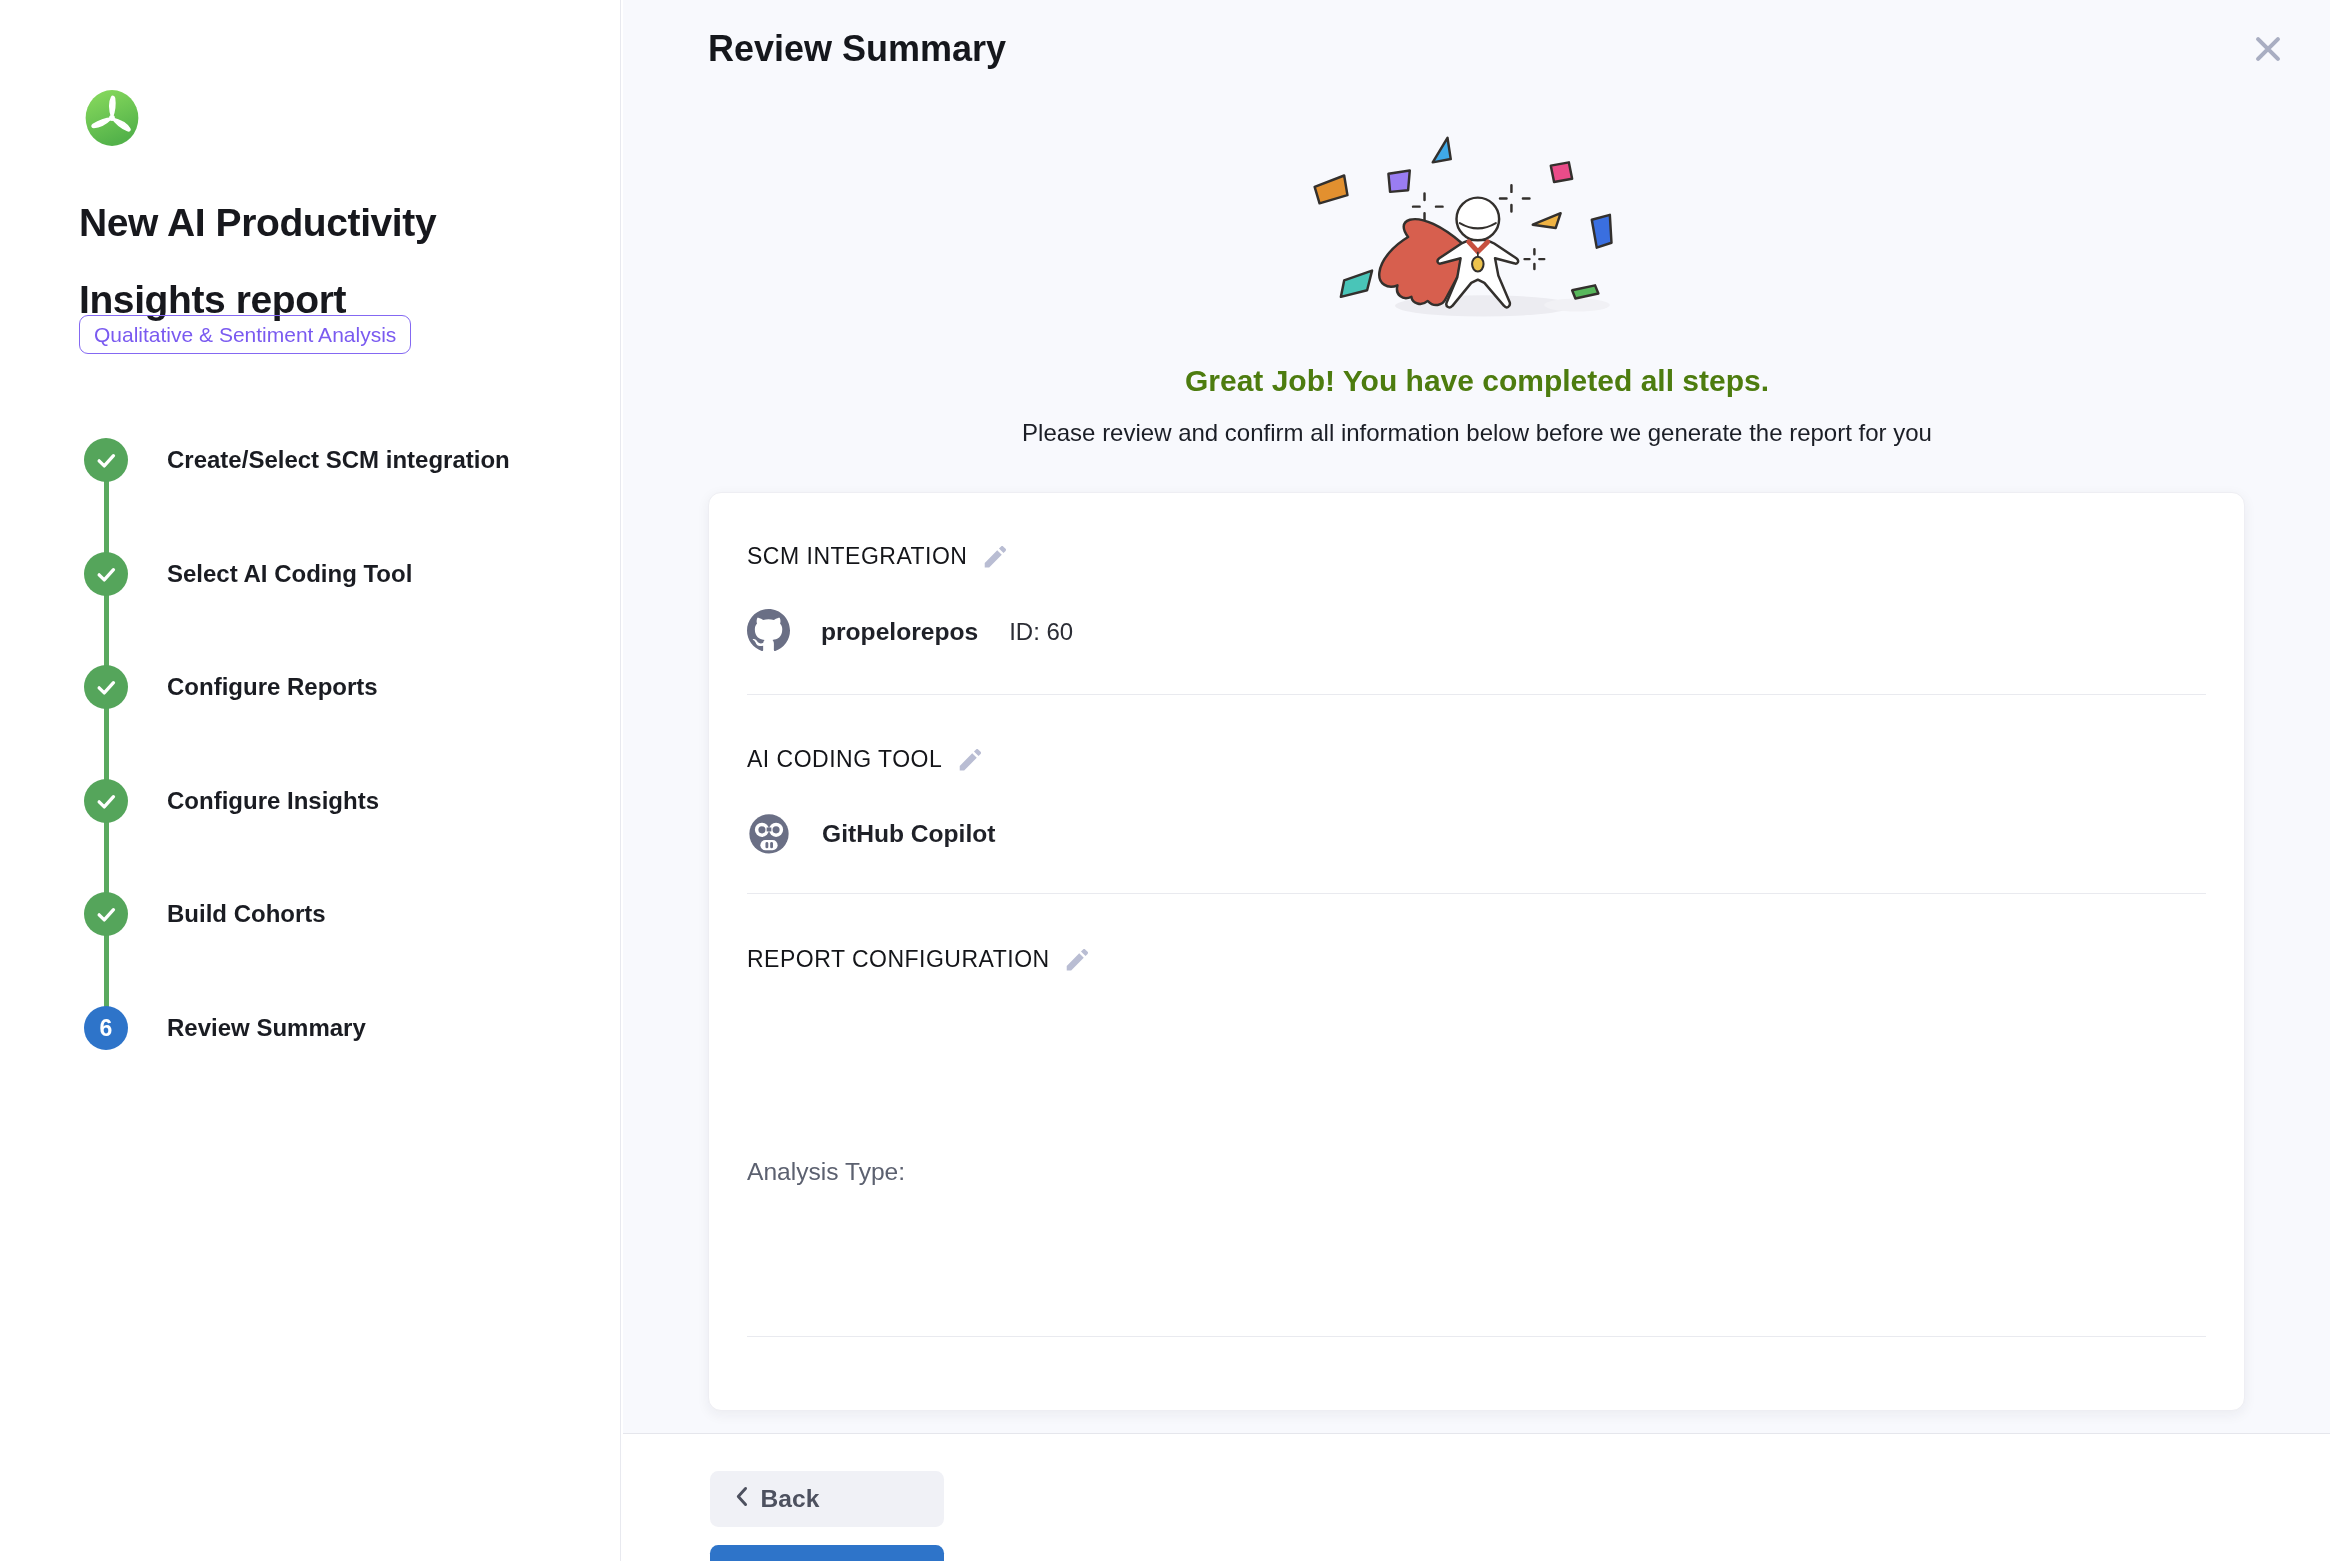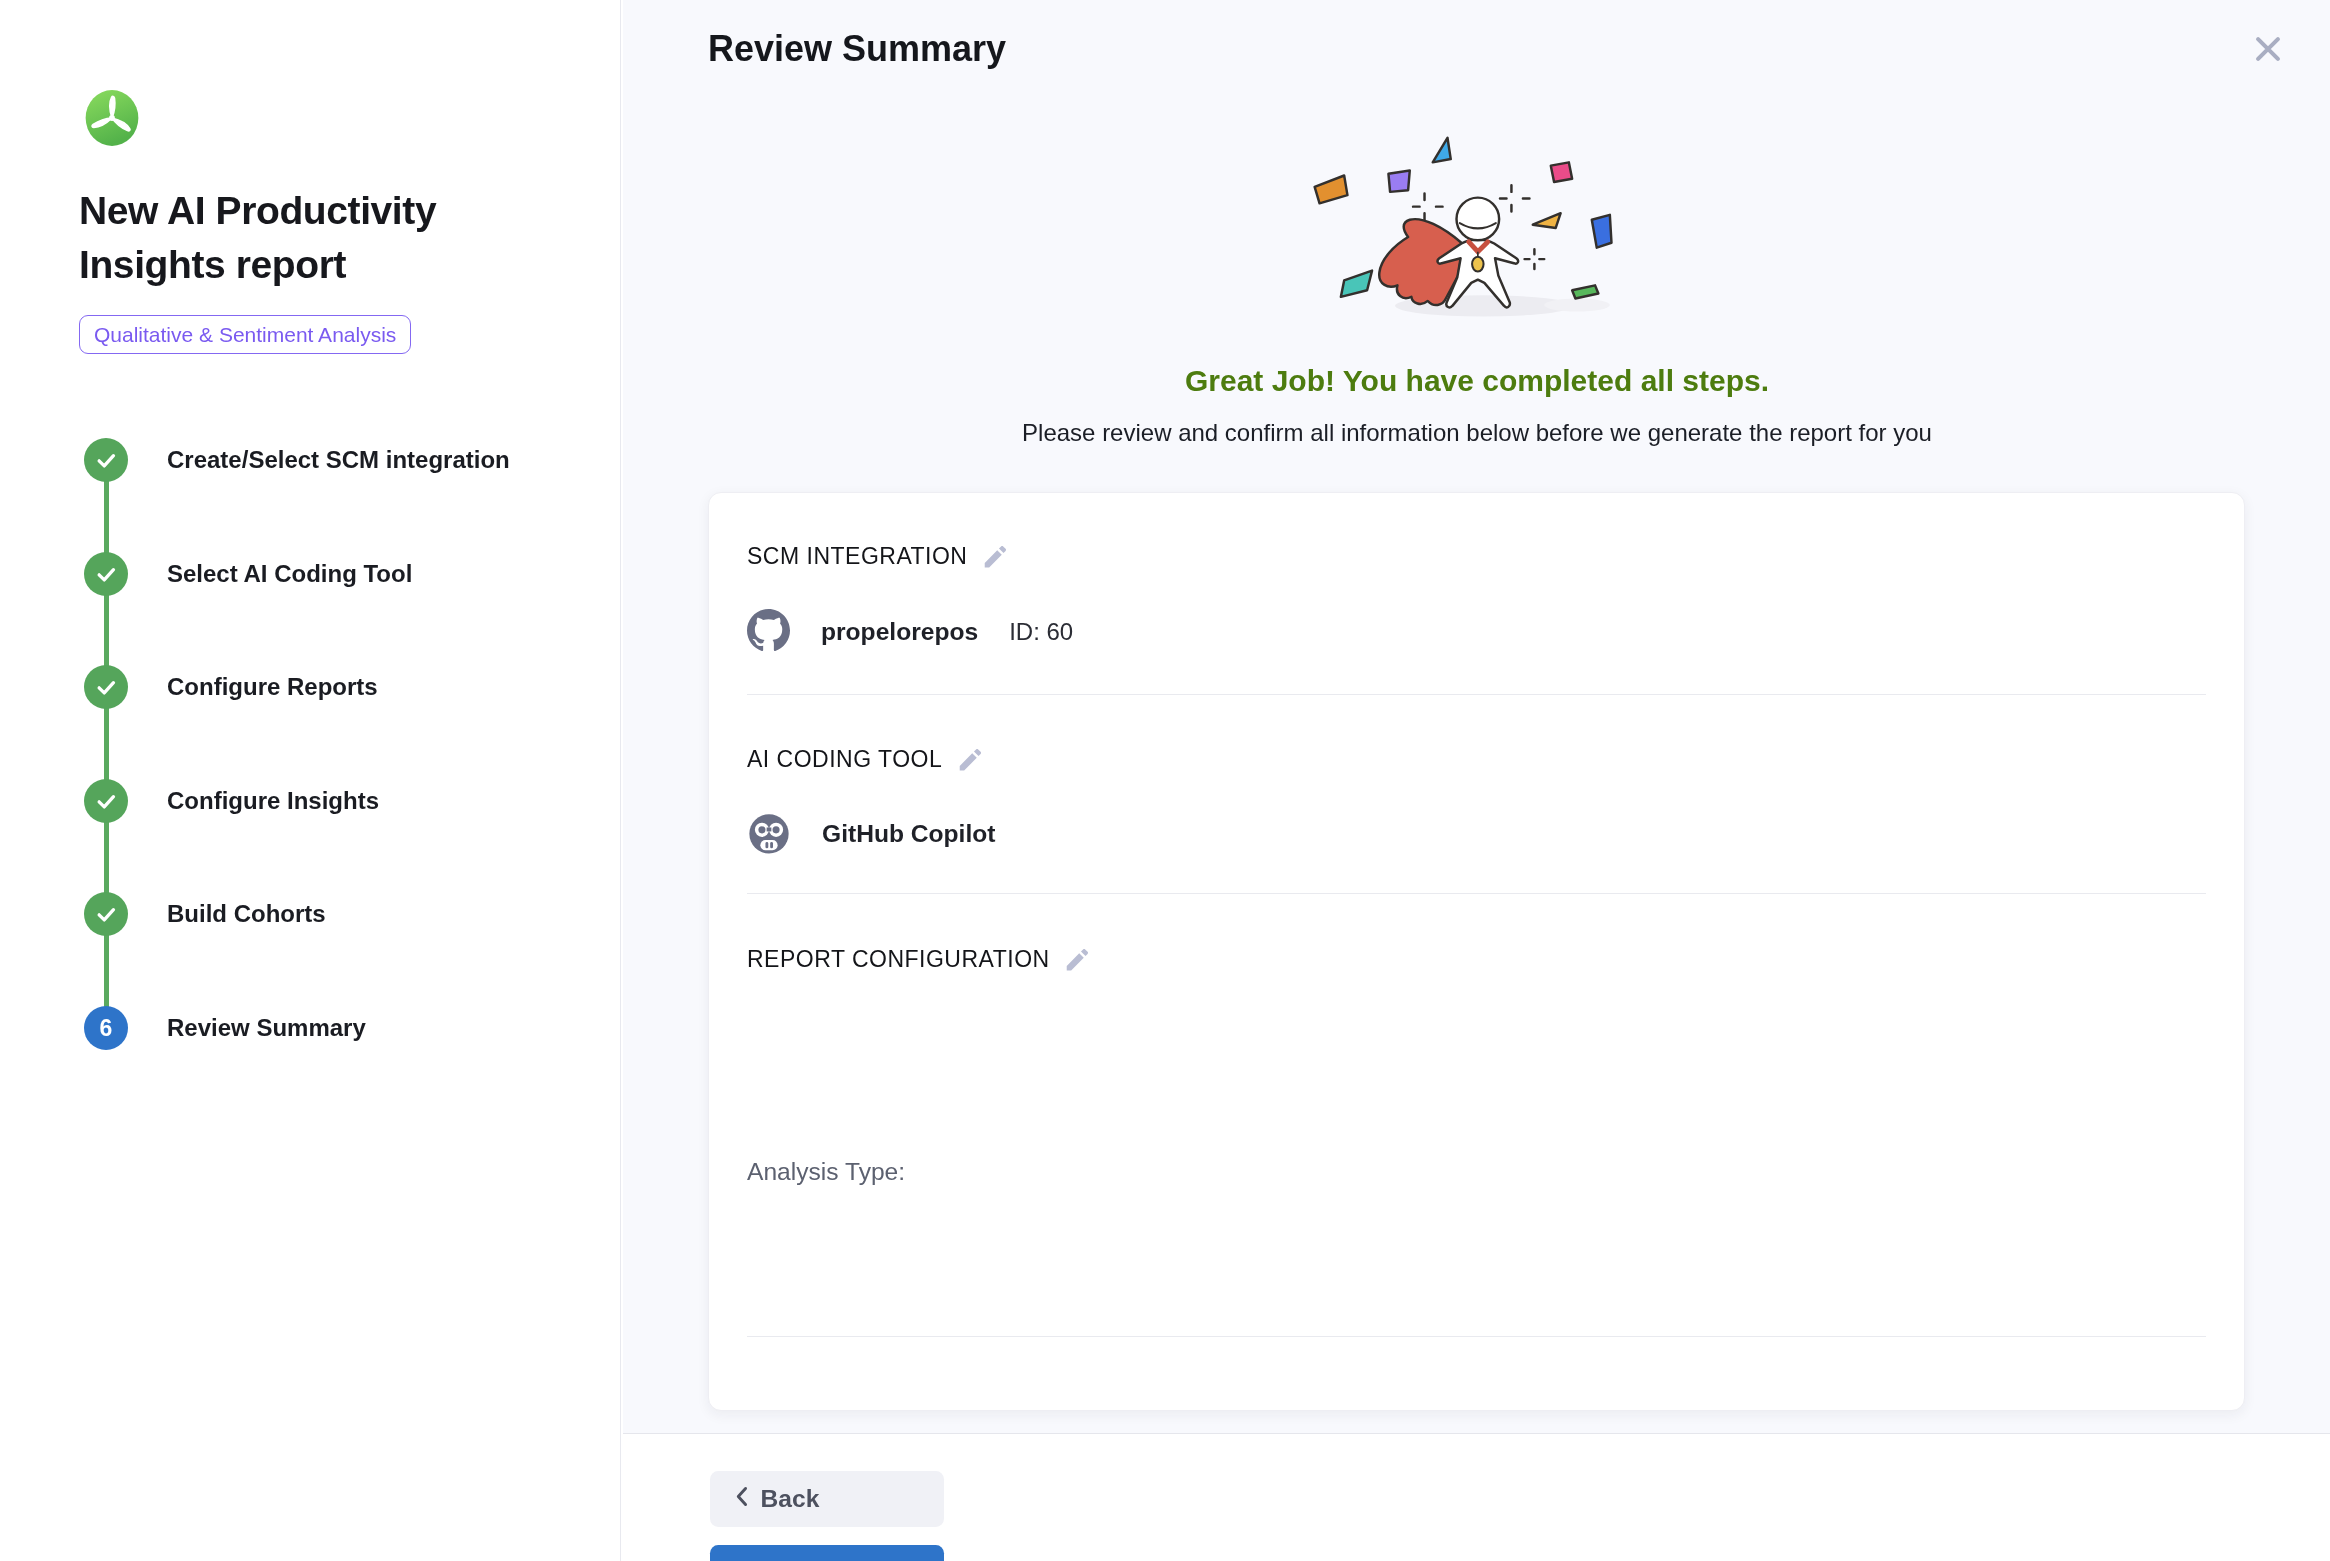--- a/index.html
+++ b/index.html
@@ -5,21 +5,21 @@
   * { margin:0; padding:0; box-sizing:border-box; }
   html,body { width:2330px; height:1562px; overflow:hidden; background:#ffffff;
               font-family:"Liberation Sans", sans-serif; }
   .page { position:relative; width:2330px; height:1562px; }
 
   
   .sidebar { position:absolute; left:0; top:0; width:621px; height:1562px;
              background:#ffffff; border-right:1.6px solid #e8e9ef; }
   .logo { position:absolute; left:84px; top:90px; width:56px; height:56px; }
   .sidebar-title { position:absolute; left:79px; top:184px; width:459px;
-                   font-size:39px; line-height:54px; font-weight:700; color:#17181d;
+                   font-size:39px; line-height:77px; font-weight:700; color:#17181d;
                    letter-spacing:-0.4px; }
   .badge { position:absolute; left:79px; top:315px; display:inline-block;
            padding:6.6px 14px; border:1.6px solid #8468f2; border-radius:9px;
            color:#7a5af0; font-size:21px; font-weight:500; white-space:nowrap; }
 
   .step-line { position:absolute; left:104px; top:460px; width:4.9px; height:568px;
                background:#5aa95f; }
   .step { position:absolute; left:84px; height:44px; display:flex;
           align-items:center; gap:39px; cursor:pointer; }
   .step-circle { width:44px; height:44px; border-radius:50%; background:#55a55b;

